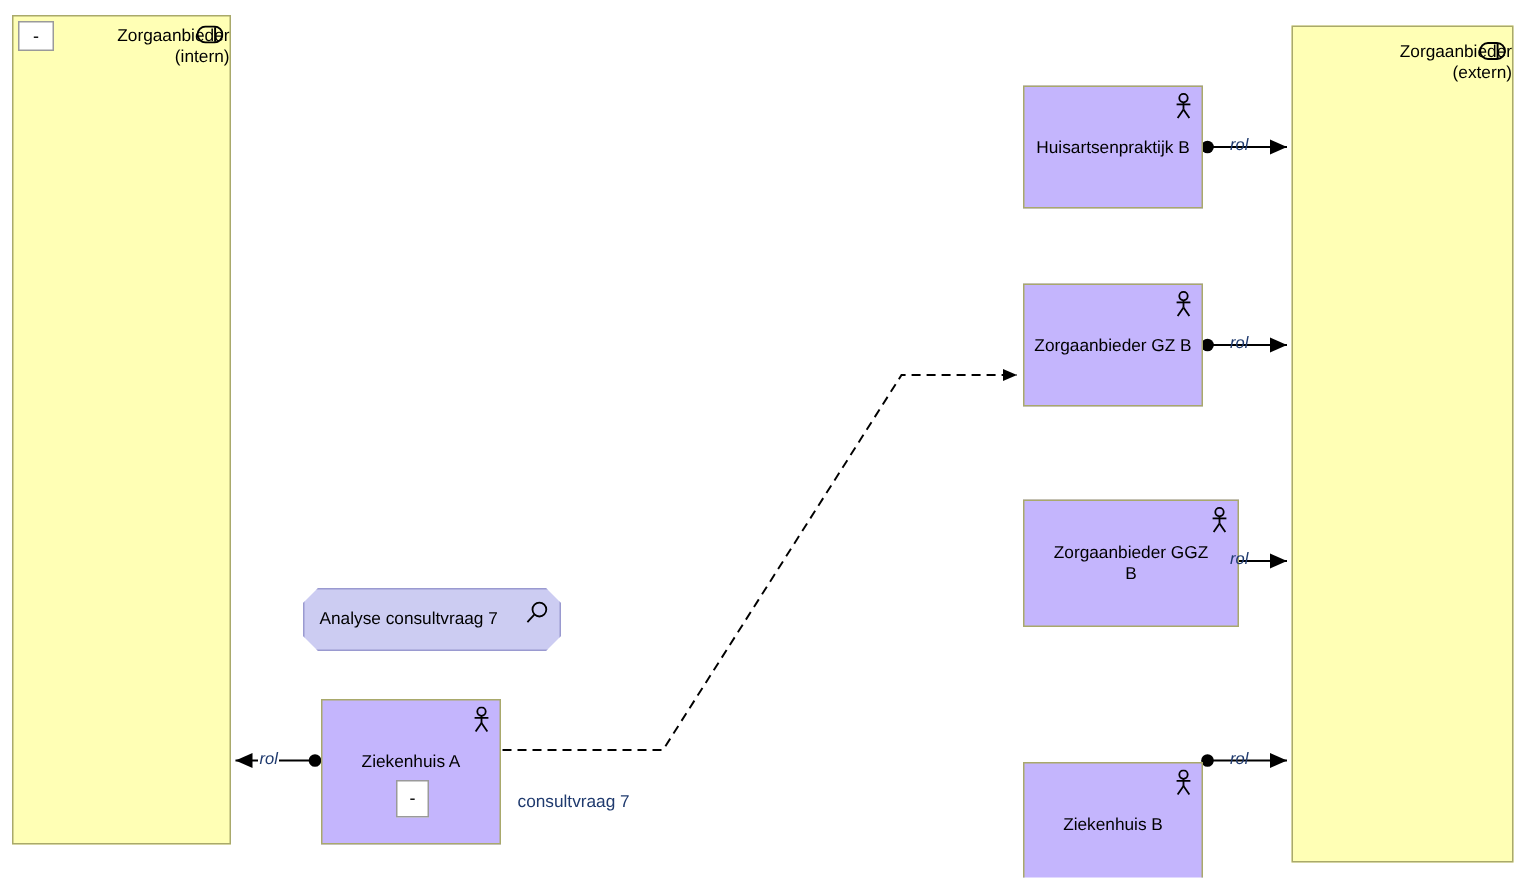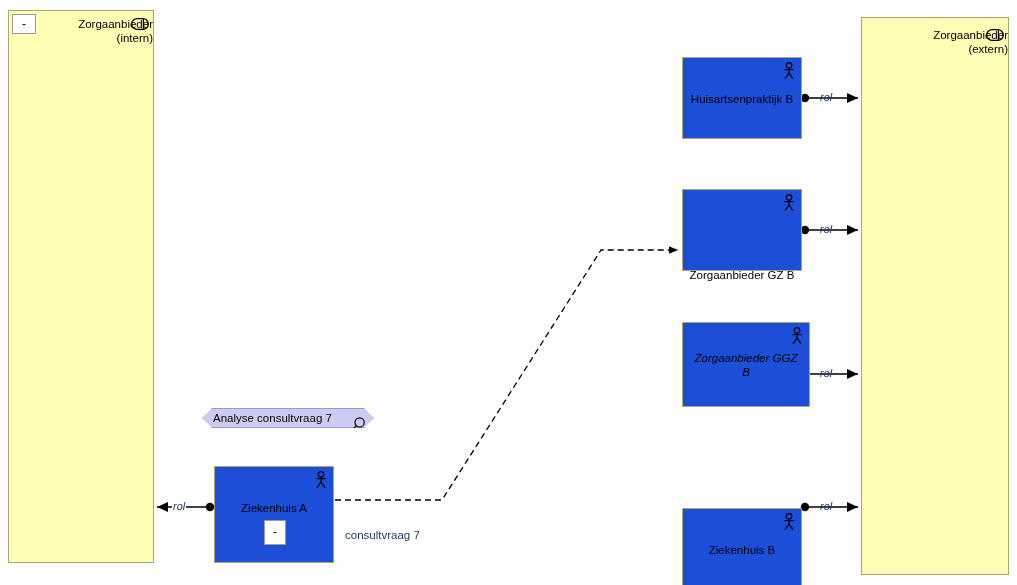--- a/index.html
+++ b/index.html
@@ -50,21 +50,21 @@
     font-family: "Liberation Sans", sans-serif;
   }
   .grp-icon {
     position: absolute;
     width: 18px;
     height: 12px;
   }
   
   .actor-box {
     position: absolute;
-    background: #1d4ed8;
+    background: #c4b5fd;
     border: 1px solid #a9a96b;
     box-sizing: border-box;
   }
   .actor-label {
     position: absolute;
     left: 6px;
     right: 6px;
     text-align: center;
     font-size: 11.5px;
     color: #000;
@@ -213,24 +213,24 @@
   <div class="actor-box" style="left:682px; top:189px; width:120px; height:82px;">
     <span class="actor-icon">
       <svg viewBox="0 0 14 18" width="14" height="18">
         <circle cx="7" cy="3.4" r="2.8" fill="none" stroke="#000" stroke-width="1.2"></circle>
         <line x1="7" y1="6.2" x2="7" y2="11" stroke="#000" stroke-width="1.2"></line>
         <line x1="2.4" y1="7.6" x2="11.6" y2="7.6" stroke="#000" stroke-width="1.2"></line>
         <line x1="7" y1="11" x2="3.1" y2="16.6" stroke="#000" stroke-width="1.2"></line>
         <line x1="7" y1="11" x2="10.9" y2="16.6" stroke="#000" stroke-width="1.2"></line>
       </svg>
     </span>
-    <div class="actor-label" style="top:34px;margin-top:44px;">Zorgaanbieder GZ B</div>
-  </div>
-
-  <div class="actor-box" style="left:682px; top:322px; width:128px; height:85px;font-style:italic;">
+    <div class="actor-label" style="top:34px;">Zorgaanbieder GZ B</div>
+  </div>
+
+  <div class="actor-box" style="left:682px; top:333px; width:144px; height:85px;">
     <span class="actor-icon">
       <svg viewBox="0 0 14 18" width="14" height="18">
         <circle cx="7" cy="3.4" r="2.8" fill="none" stroke="#000" stroke-width="1.2"></circle>
         <line x1="7" y1="6.2" x2="7" y2="11" stroke="#000" stroke-width="1.2"></line>
         <line x1="2.4" y1="7.6" x2="11.6" y2="7.6" stroke="#000" stroke-width="1.2"></line>
         <line x1="7" y1="11" x2="3.1" y2="16.6" stroke="#000" stroke-width="1.2"></line>
         <line x1="7" y1="11" x2="10.9" y2="16.6" stroke="#000" stroke-width="1.2"></line>
       </svg>
     </span>
     <div class="actor-label" style="top:28px;">Zorgaanbieder GGZ
@@ -257,21 +257,21 @@
         <line x1="7" y1="6.2" x2="7" y2="11" stroke="#000" stroke-width="1.2"></line>
         <line x1="2.4" y1="7.6" x2="11.6" y2="7.6" stroke="#000" stroke-width="1.2"></line>
         <line x1="7" y1="11" x2="3.1" y2="16.6" stroke="#000" stroke-width="1.2"></line>
         <line x1="7" y1="11" x2="10.9" y2="16.6" stroke="#000" stroke-width="1.2"></line>
       </svg>
     </span>
     <div class="actor-label" style="top:34px;">Ziekenhuis A</div>
     <div class="collapse-btn" style="left:49px; top:53px; width:22px; height:25px; line-height:23px;">-</div>
   </div>
 
-  <div class="analysis-node" style="left:202px; top:408px; width:172px; height:20px;">
+  <div class="analysis-node" style="left:202px; top:392px; width:172px; height:42px;">
     <div class="analysis-label">Analyse consultvraag 7</div>
     <span class="analysis-icon">
       <svg viewBox="0 0 18 18" width="18" height="18">
         <circle cx="10.6" cy="6.4" r="4.6" fill="none" stroke="#000" stroke-width="1.2"></circle>
         <line x1="7.2" y1="9.7" x2="2.6" y2="14.8" stroke="#000" stroke-width="1.2"></line>
       </svg>
     </span>
   </div>
 
   <div class="conn-label on-yellow" style="left:819px; top:91px;">rol</div>

